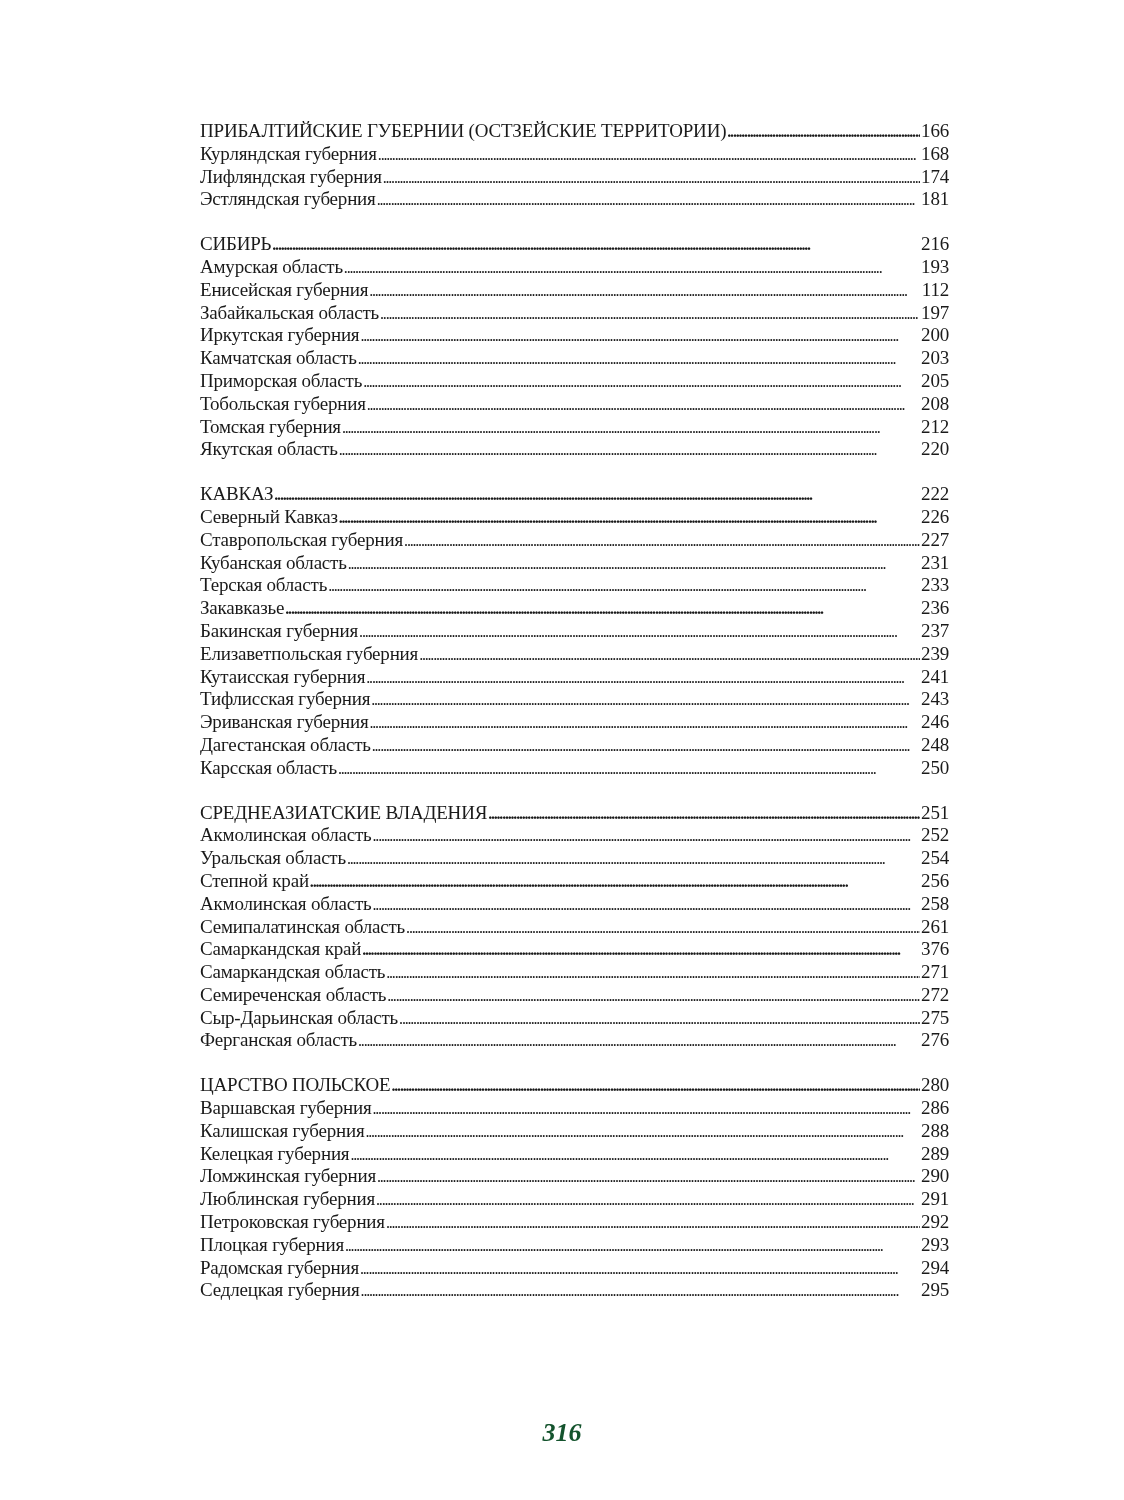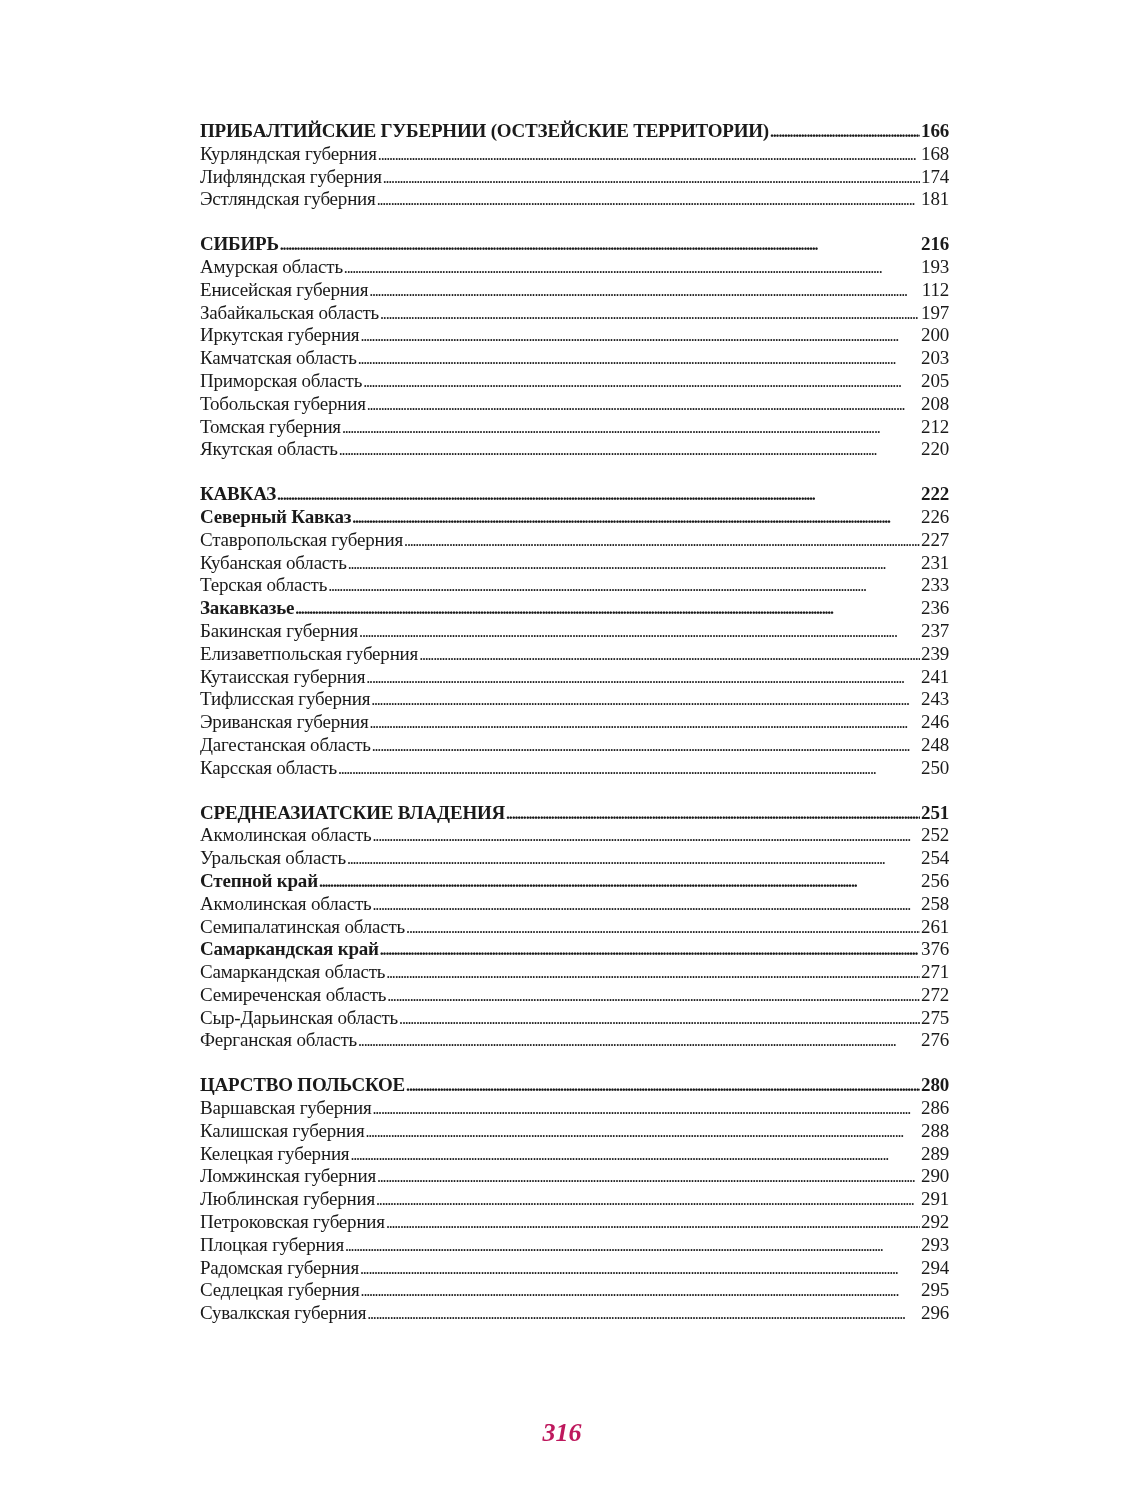--- a/index.html
+++ b/index.html
@@ -7,27 +7,27 @@
          font-family: "Liberation Serif", serif; color: #1a1a1a; }
   .toc { position: absolute; left: 200px; top: 120px; width: 749px; }
   .section { margin-bottom: 22px; }
   .row { display: flex; align-items: baseline; height: 22.8px; line-height: 22.8px;
          font-size: 19px; letter-spacing: -0.2px; white-space: nowrap; }
   .row .title { flex: 0 0 auto; transform-origin: left; }
   .row .leader { flex: 1 1 auto; overflow: hidden; margin: 0 1px; }
   .row .leader::before { content: ". . . . . . . . . . . . . . . . . . . . . . . . . . . . . . . . . . . . . . . . . . . . . . . . . . . . . . . . . . . . . . . . . . . . . . . . . . . . . . . . . . . . . . . . . . . . . . . . . . . . . . . . . . . . . . . . . . . . . . . . . . . . . . . . . . . . . . . . . . . . . . . . . . . . . . . . . . . . . . . . . . . . . . . . . . . . . . . . . . . . . . . . . . . . . . . ."; 
          letter-spacing: -2.6px; font-size: 16px; }
   .row .page { flex: 0 0 auto; text-align: right; }
-  .row.heading .title, .row.heading .page { font-weight: bold; text-align: center; }
+  .row.heading .title, .row.heading .page { font-weight: normal; text-align: center; }
   .row.heading .leader::before { font-weight: bold; }
-  .row.subheading .title { font-weight: bold; text-align: right; }
+  .row.subheading .title { font-weight: normal; text-align: right; }
   .row.subheading .leader::before { font-weight: bold; }
   .page-number { position: absolute; left: 0; width: 1124px; top: 1418px; text-align: center;
                  font-family: "Liberation Serif", serif; font-weight: bold; font-style: italic;
-                 font-size: 26px; color: #be185d; }
+                 font-size: 26px; color: #14532d; }
 </style>
 </head>
 <body>
 
 <div class="toc" id="toc">
     <div class="section">
       <div class="row heading">
         <span class="title">ПРИБАЛТИЙСКИЕ ГУБЕРНИИ (ОСТЗЕЙСКИЕ ТЕРРИТОРИИ)</span>
         <span class="leader"></span>
         <span class="page">166</span>
@@ -268,21 +268,16 @@
       <div class="row item">
         <span class="title">Радомская губерния</span>
         <span class="leader"></span>
         <span class="page">294</span>
       </div>
       <div class="row item">
         <span class="title">Седлецкая губерния</span>
         <span class="leader"></span>
         <span class="page">295</span>
       </div>
-      <div class="row item">
-        <span class="title">Сувалкская губерния</span>
-        <span class="leader"></span>
-        <span class="page">296</span>
-      </div>
     </div>
   </div>
 
 <div class="page-number">316</div>
 
 </body></html>

